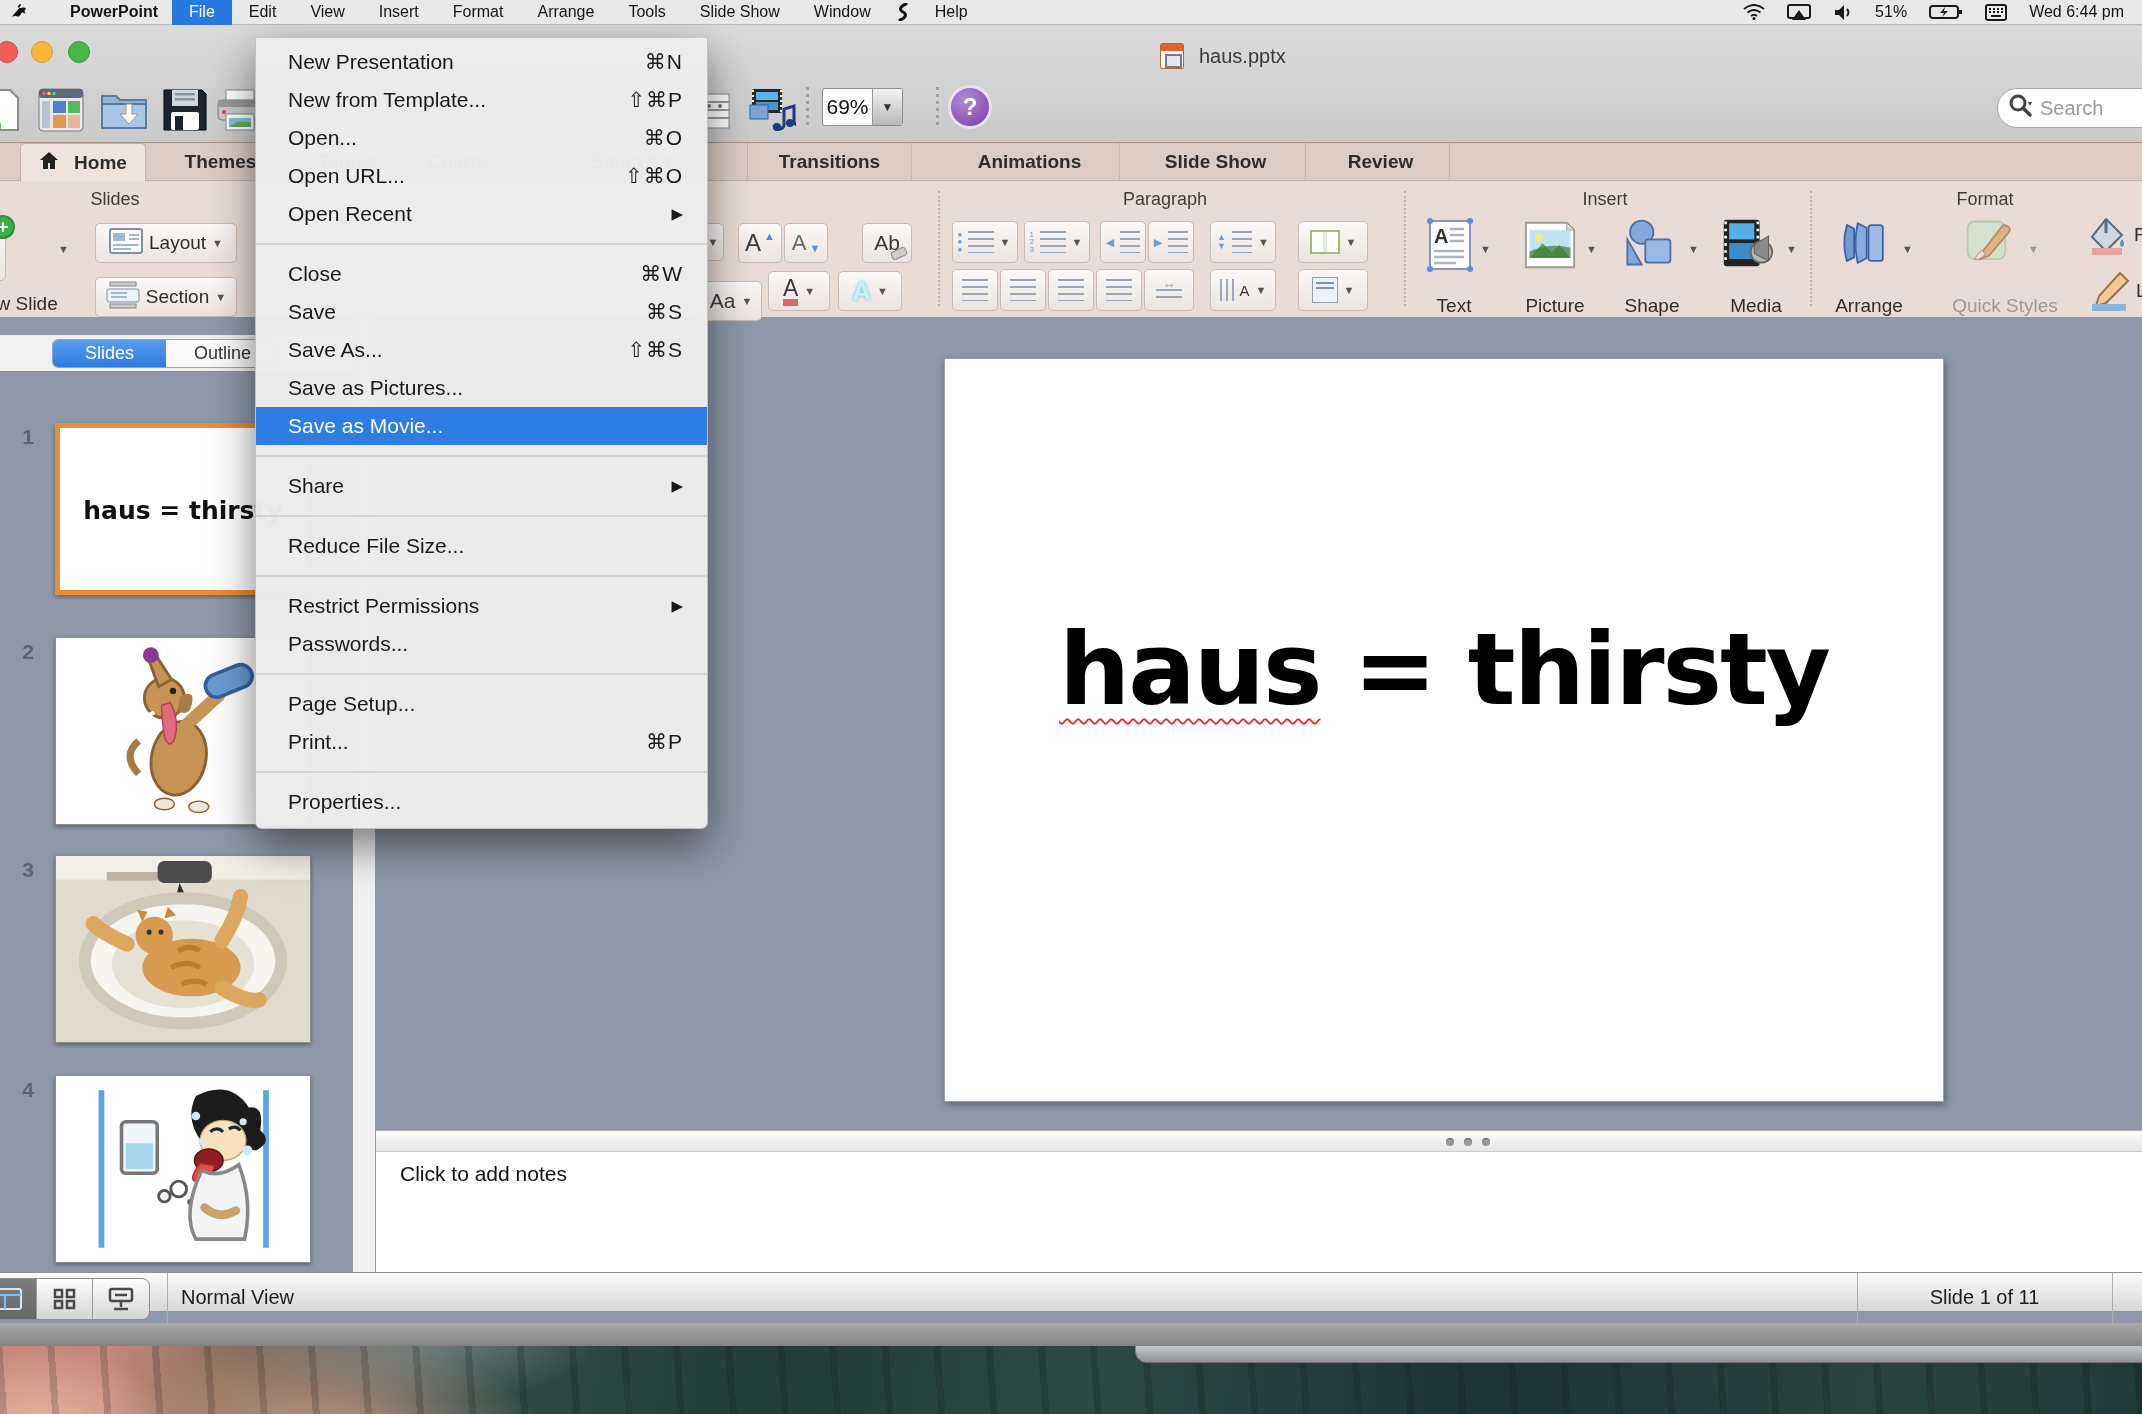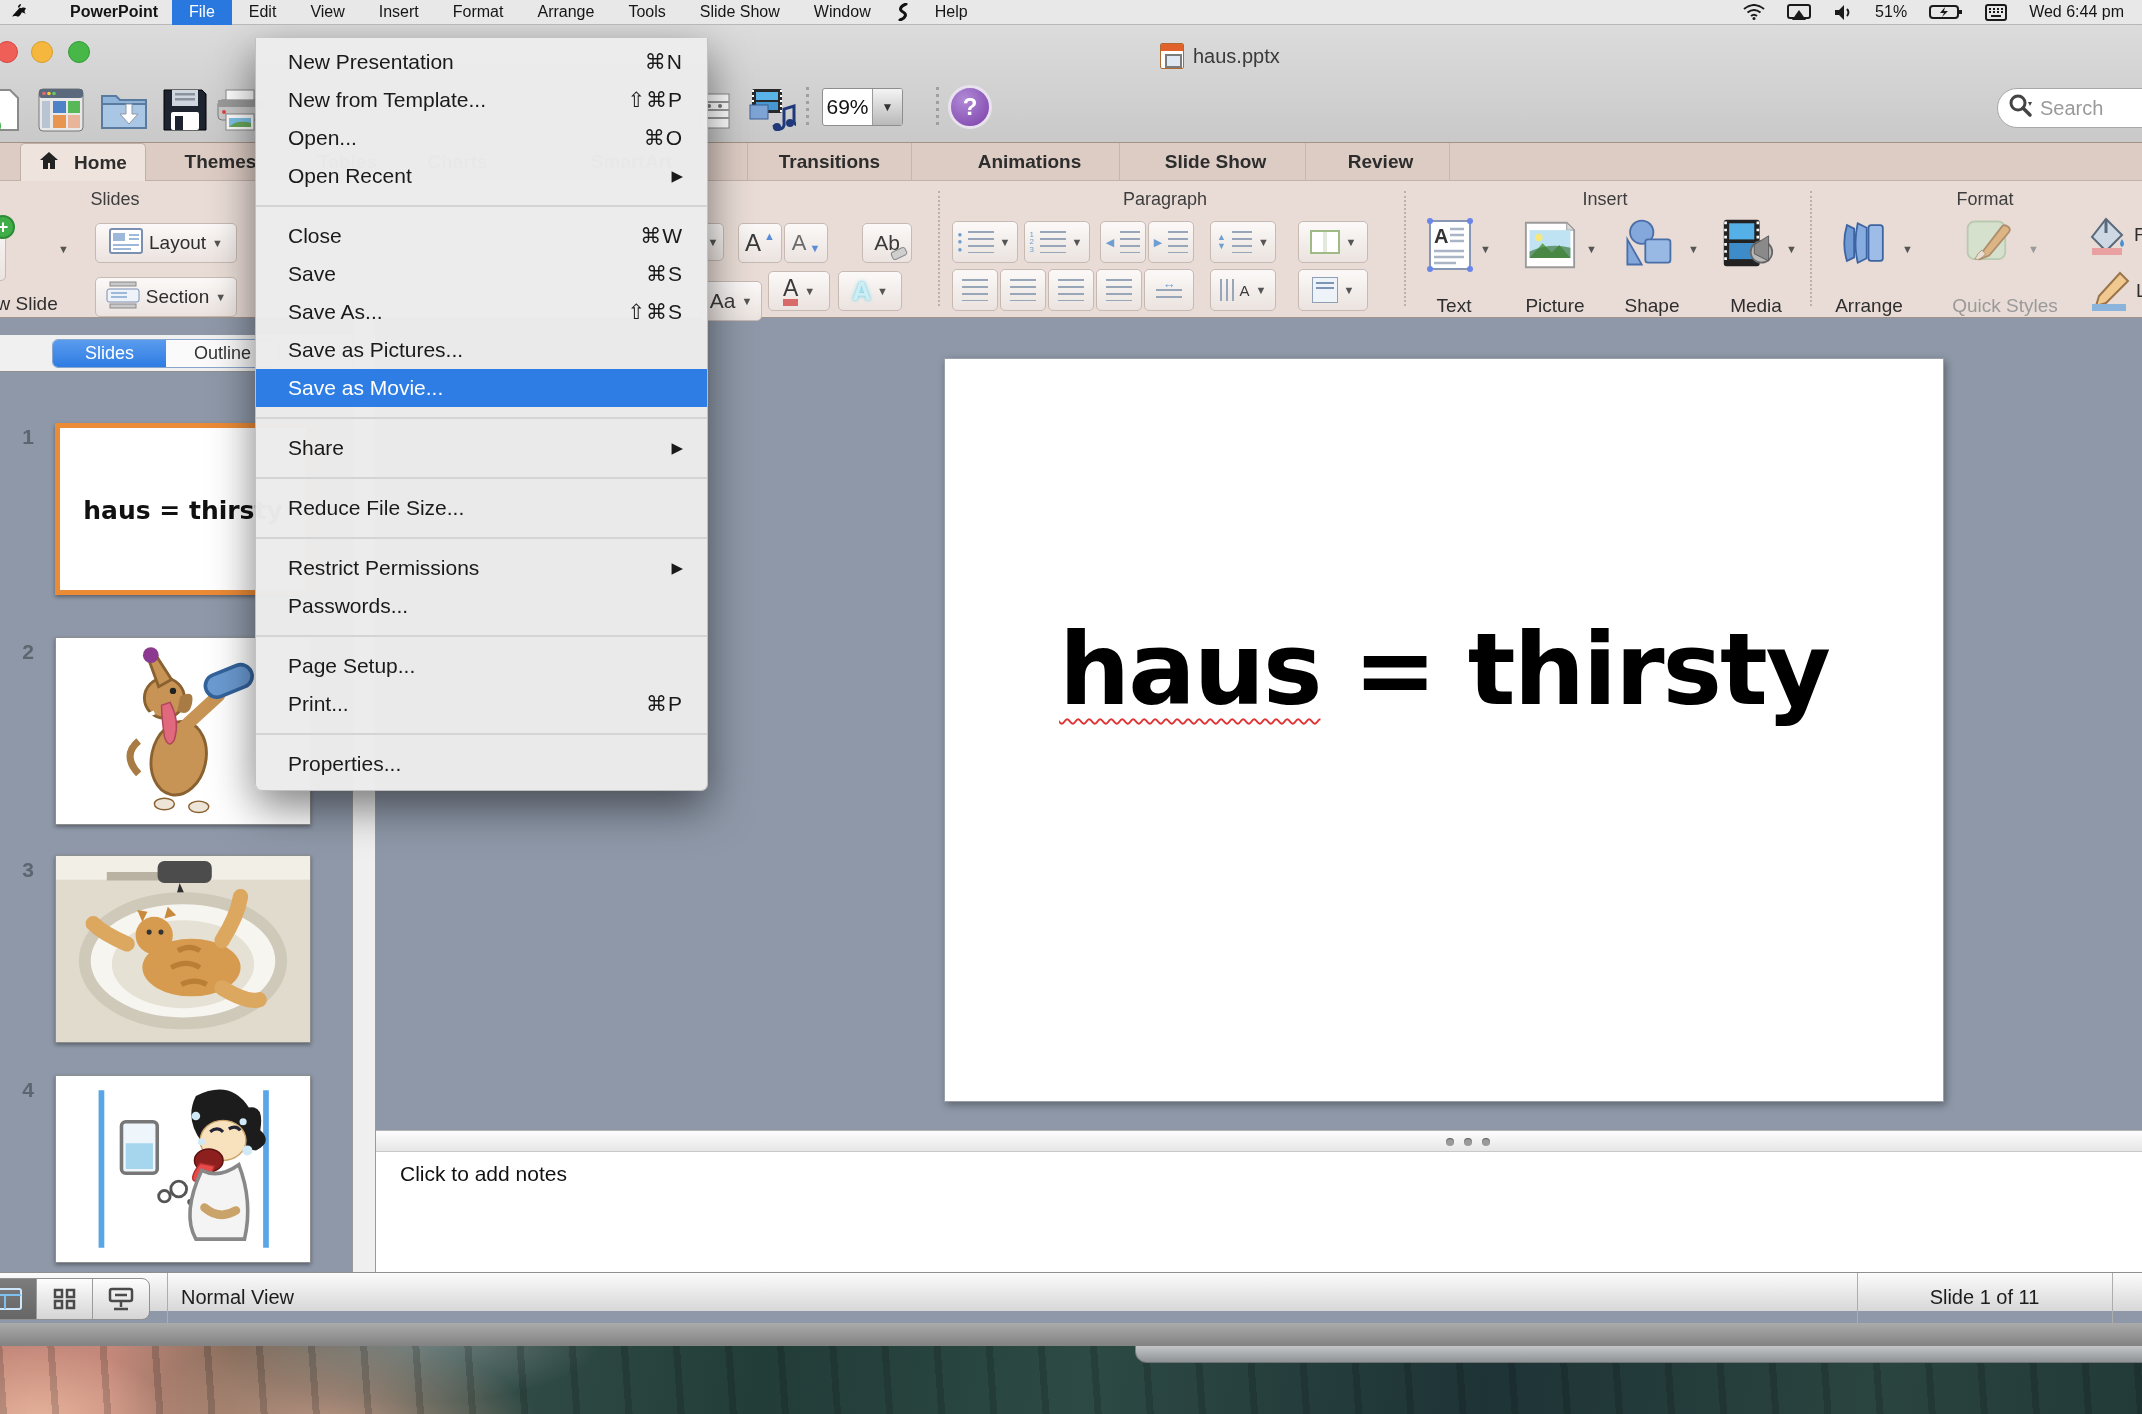--- a/index.html
+++ b/index.html
@@ -15,21 +15,21 @@
 .mb-right{margin-left:auto;display:flex;align-items:center;gap:22px;padding-right:18px}
 .mb-right svg{display:block}
 .mb-txt{font-size:16px}
 
 
 .chrome{position:absolute;left:0;top:25px;width:2142px;height:118px;background:linear-gradient(#dcdcdc,#c9c9c9);border-bottom:1px solid #a39287;z-index:10}
 .tl{position:absolute;top:16px;width:22px;height:22px;border-radius:50%}
 .tl.r{left:-4px;background:#f05f57;border:1px solid #d8443d}
 .tl.y{left:31px;background:#f6b73e;border:1px solid #d89e2b}
 .tl.g{left:68px;background:#47b747;border:1px solid #2f9e35}
-.title-wrap{position:absolute;left:1160px;top:18px;display:flex;align-items:center;gap:9px;color:#3a3a3a;font-size:20px}
+.title-wrap{position:absolute;left:1160px;top:18px;display:flex;align-items:center;gap:15px;color:#3a3a3a;font-size:20px}
 .doc-ico{width:24px;height:26px;background:#fff;border:1px solid #b06a32;border-radius:2px;position:relative;overflow:hidden}
 .doc-ico::before{content:"";position:absolute;left:0;top:0;right:0;height:7px;background:#e2622c}
 .doc-ico::after{content:"";position:absolute;left:4px;top:10px;width:13px;height:10px;border:2px solid #7b7b7b;background:#dfe8f2}
 .tool{position:absolute;top:60px;height:50px;display:flex;align-items:center}
 .tbtn svg{display:block}
 .zoombox{position:absolute;left:822px;top:63px;width:81px;height:38px;border:1px solid #8e8e8e;border-radius:3px;display:flex;background:#fff;overflow:hidden}
 .zoombox .zval{flex:1;display:flex;align-items:center;justify-content:center;font-size:21px;color:#111}
 .zoombox .zarr{width:30px;background:linear-gradient(#f4f4f4,#b9b9b9);border-left:1px solid #9a9a9a;display:flex;align-items:center;justify-content:center;font-size:12px;color:#333}
 .sep-dots{position:absolute;top:62px;width:3px;height:42px;background:repeating-linear-gradient(#9f9f9f 0 3px,transparent 3px 7px)}
 .helpbtn{position:absolute;left:948px;top:60px;width:44px;height:44px;border-radius:50%;background:radial-gradient(circle at 35% 30%,#b089d6,#7b3fa8);border:3px solid #e8e2ee;color:#fff;font-size:24px;font-weight:700;display:flex;align-items:center;justify-content:center}
@@ -640,20 +640,24 @@
     </div>
   <div class="mi">
       <span class="lab">New from Template...</span>
       <span class="sc">⇧⌘P</span>
     </div>
   <div class="mi">
       <span class="lab">Open...</span>
       <span class="sc">⌘O</span>
     </div>
   <div class="mi">
+      <span class="lab">Open URL...</span>
+      <span class="sc">⇧⌘O</span>
+    </div>
+  <div class="mi">
       <span class="lab">Open Recent</span>
       <span class="sub">▶</span>
     </div>
   <div class="msep"></div>
   <div class="mi">
       <span class="lab">Close</span>
       <span class="sc">⌘W</span>
     </div>
   <div class="mi">
       <span class="lab">Save</span>

